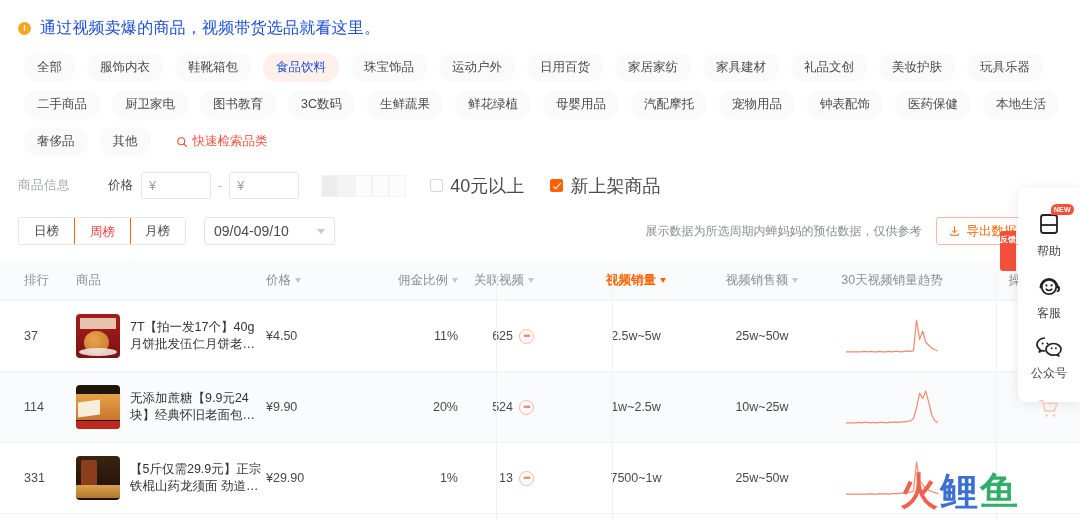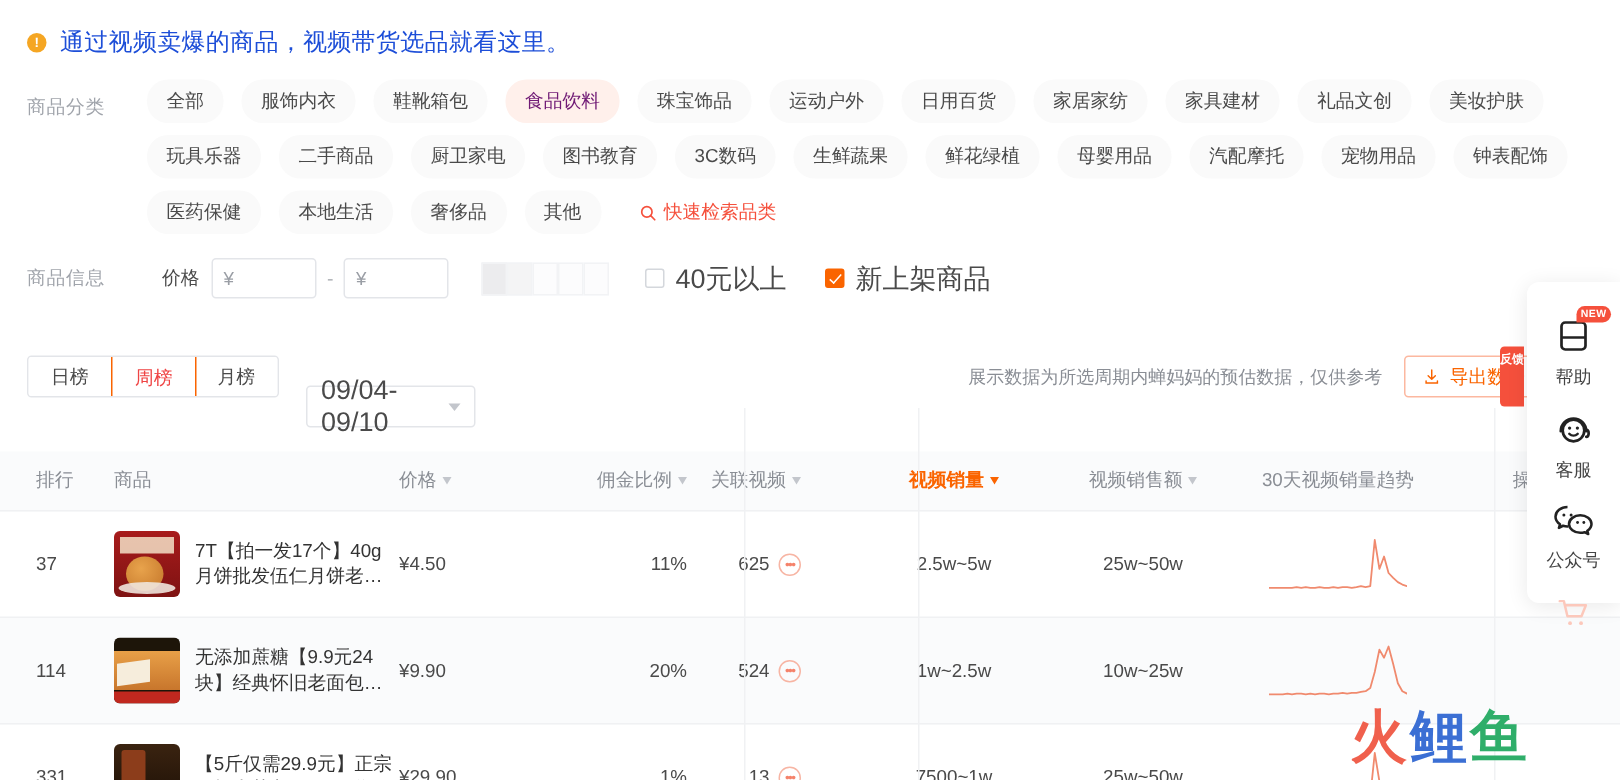--- a/index.html
+++ b/index.html
@@ -28,21 +28,21 @@
     width:74px; flex:none; color:#a0a4ab; font-size:12.5px;
     padding-top:10px; letter-spacing:.5px;
   }
   .chips { display:flex; flex-wrap:wrap; align-items:flex-start; }
   .chip {
     padding:6px 13px; margin:0 6px 8px 6px; border-radius:14px;
     font-size:12.5px; color:#4a4a4a; background:transparent;
     white-space:nowrap; cursor:pointer;
   }
   .chip.plain { background:#fafafa; }
-  .chip.active { background:#fff0eb; color:#701a75; }
+  .chip.active { background:#fff0eb; color:#1d4ed8; }
   .chip.search { color:#f5503c; display:flex; align-items:center; gap:5px; background:transparent; }
   .chip.search svg { display:block; }
 
   
   .info-row { display:flex; align-items:center; padding:8px 0 0 18px; }
   .info-label { width:74px; flex:none; color:#a0a4ab; font-size:12.5px; letter-spacing:.5px;}
   .price-label { color:#4a4a4a; font-size:12.5px; margin:0 8px 0 16px; }
   .price-input {
     width:70px; height:27px; border:1px solid #e3e5e9; border-radius:3px;
     display:flex; align-items:center; padding:0 7px; color:#9a9ea5;
@@ -68,23 +68,23 @@
   
   .toolbar { display:flex; align-items:center; padding:18px 0 0 18px; position:relative; }
   .seg { display:flex; border:1px solid #e3e5e9; border-radius:3px; overflow:hidden; height:28px; }
   .seg div {
     padding:0 15px; line-height:26px; font-size:12.5px; color:#4a4a4a;
     border-right:1px solid #e3e5e9; cursor:pointer; background:#fff;
   }
   .seg div:last-child { border-right:none; }
   .seg div.on { color:#ef4444; border:1px solid #fa6400; margin:-1px; position:relative; z-index:2; line-height:28px; }
   .datepick {
-    margin-left:18px; width:113px; height:28px; border:1px solid #e3e5e9; border-radius:3px;
+    margin-left:18px; width:131px; height:28px; border:1px solid #e3e5e9; border-radius:3px;
     display:flex; align-items:center; justify-content:space-between; padding:0 9px;
-    font-size:18px; color:#4a4a4a; background:#fff; cursor:pointer;margin-top:40px;
+    font-size:14px; color:#4a4a4a; background:#fff; cursor:pointer;
   }
   .caret { width:0; height:0; border-left:4px solid transparent; border-right:4px solid transparent; border-top:5px solid #c3c6cc; }
   .toolbar-right { margin-left:auto; display:flex; align-items:center; gap:14px; padding-right:0; }
   .hint { font-size:12px; color:#8a8e95; }
   .btn-export {
     display:flex; align-items:center; gap:7px; height:28px; padding:0 12px;
     border:1px solid #fcb8a0; border-radius:3px; color:#fa6400; font-size:12.5px;
     background:#fff; cursor:pointer; white-space:nowrap;
   }
   .btn-solid {
@@ -160,21 +160,20 @@
 <body>
 
 <div class="page">
 
   <div class="notice">
     <div class="notice-icon">!</div>
     <div class="notice-text">通过视频卖爆的商品，视频带货选品就看这里。</div>
   </div>
 
   <div class="filter-row">
-    <div class="filter-label">商品分类</div>
     <div class="chips" id="chips">
         <div class="chip plain">全部</div>
         <div class="chip plain">服饰内衣</div>
         <div class="chip plain">鞋靴箱包</div>
         <div class="chip active">食品饮料</div>
         <div class="chip plain">珠宝饰品</div>
         <div class="chip plain">运动户外</div>
         <div class="chip plain">日用百货</div>
         <div class="chip plain">家居家纺</div>
         <div class="chip plain">家具建材</div>

